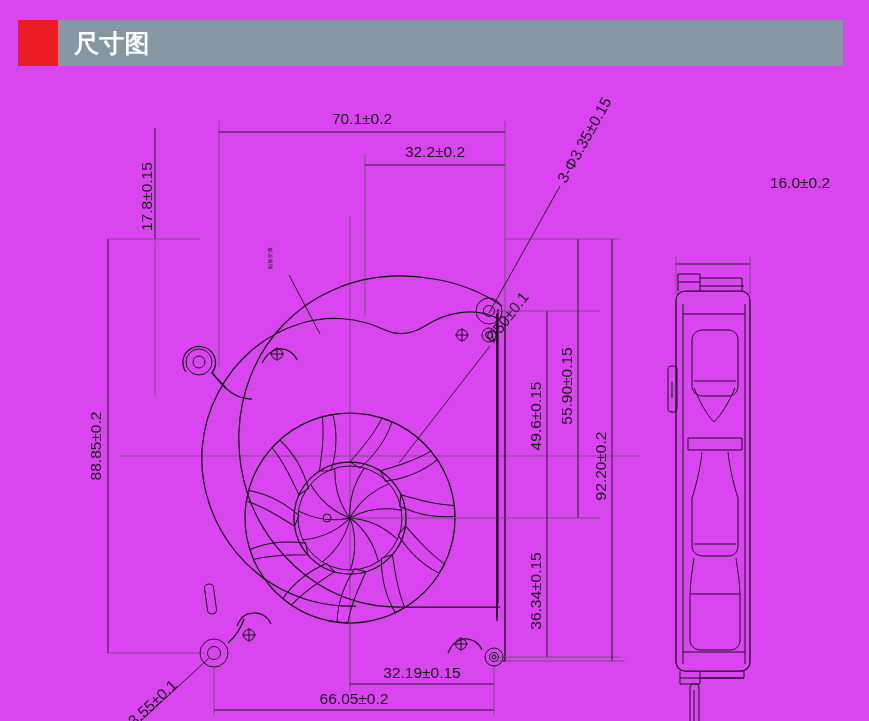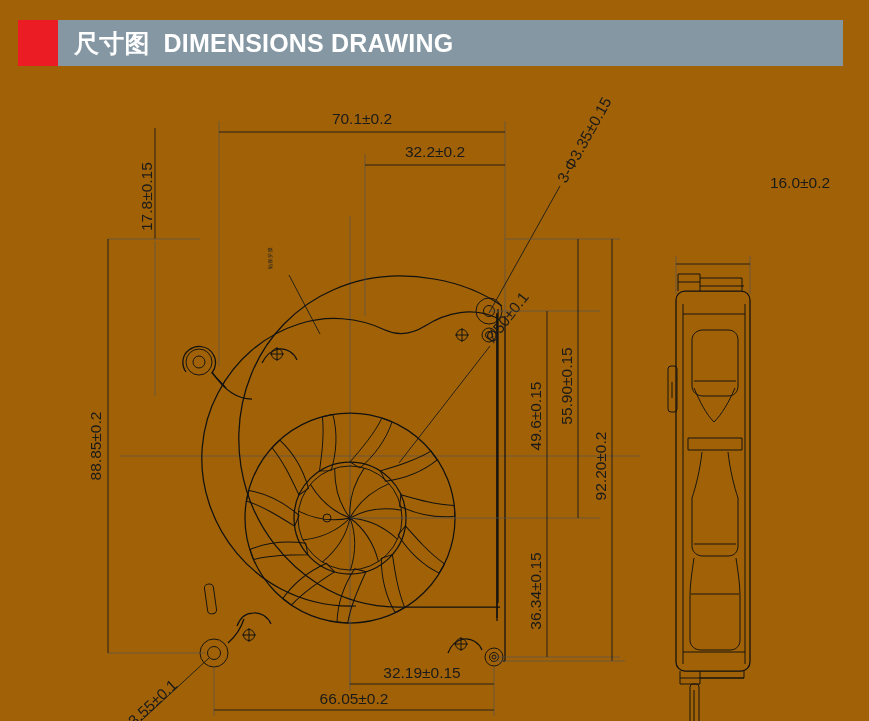--- a/index.html
+++ b/index.html
@@ -12,21 +12,21 @@
     width: 869px;
     height: 721px;
     font-family: "Liberation Sans", sans-serif;
     overflow: hidden;
     position: relative;
   }
   #page {
     position: relative;
     width: 869px;
     height: 721px;
-    background: #a16207;
+    background: #d946ef;
   }
 
   
   .header-band {
     position: absolute;
     left: 18px;
     top: 20px;
     width: 825px;
     height: 46px;
     background: #8497a3;
@@ -92,21 +92,20 @@
 </style>
 </head>
 <body>
 
 <div id="page">
 
   <div class="header-band"></div>
   <div class="header-accent"></div>
   <div class="header-text">
     <span class="header-cn">尺寸图</span>
-    <span class="header-en">DIMENSIONS DRAWING</span>
   </div>
 
   <div id="drawing">
   <svg width="869" height="655" viewBox="0 0 869 655" xmlns="http://www.w3.org/2000/svg">
 
     <defs>
       <marker id="ar" markerWidth="9" markerHeight="9" refX="8" refY="3" orient="auto" markerUnits="strokeWidth">
         <path d="M0,0 L8,3 L0,6 z" fill="#1a1a1a"></path>
       </marker>
       <marker id="arS" markerWidth="9" markerHeight="9" refX="0" refY="3" orient="auto" markerUnits="strokeWidth">

